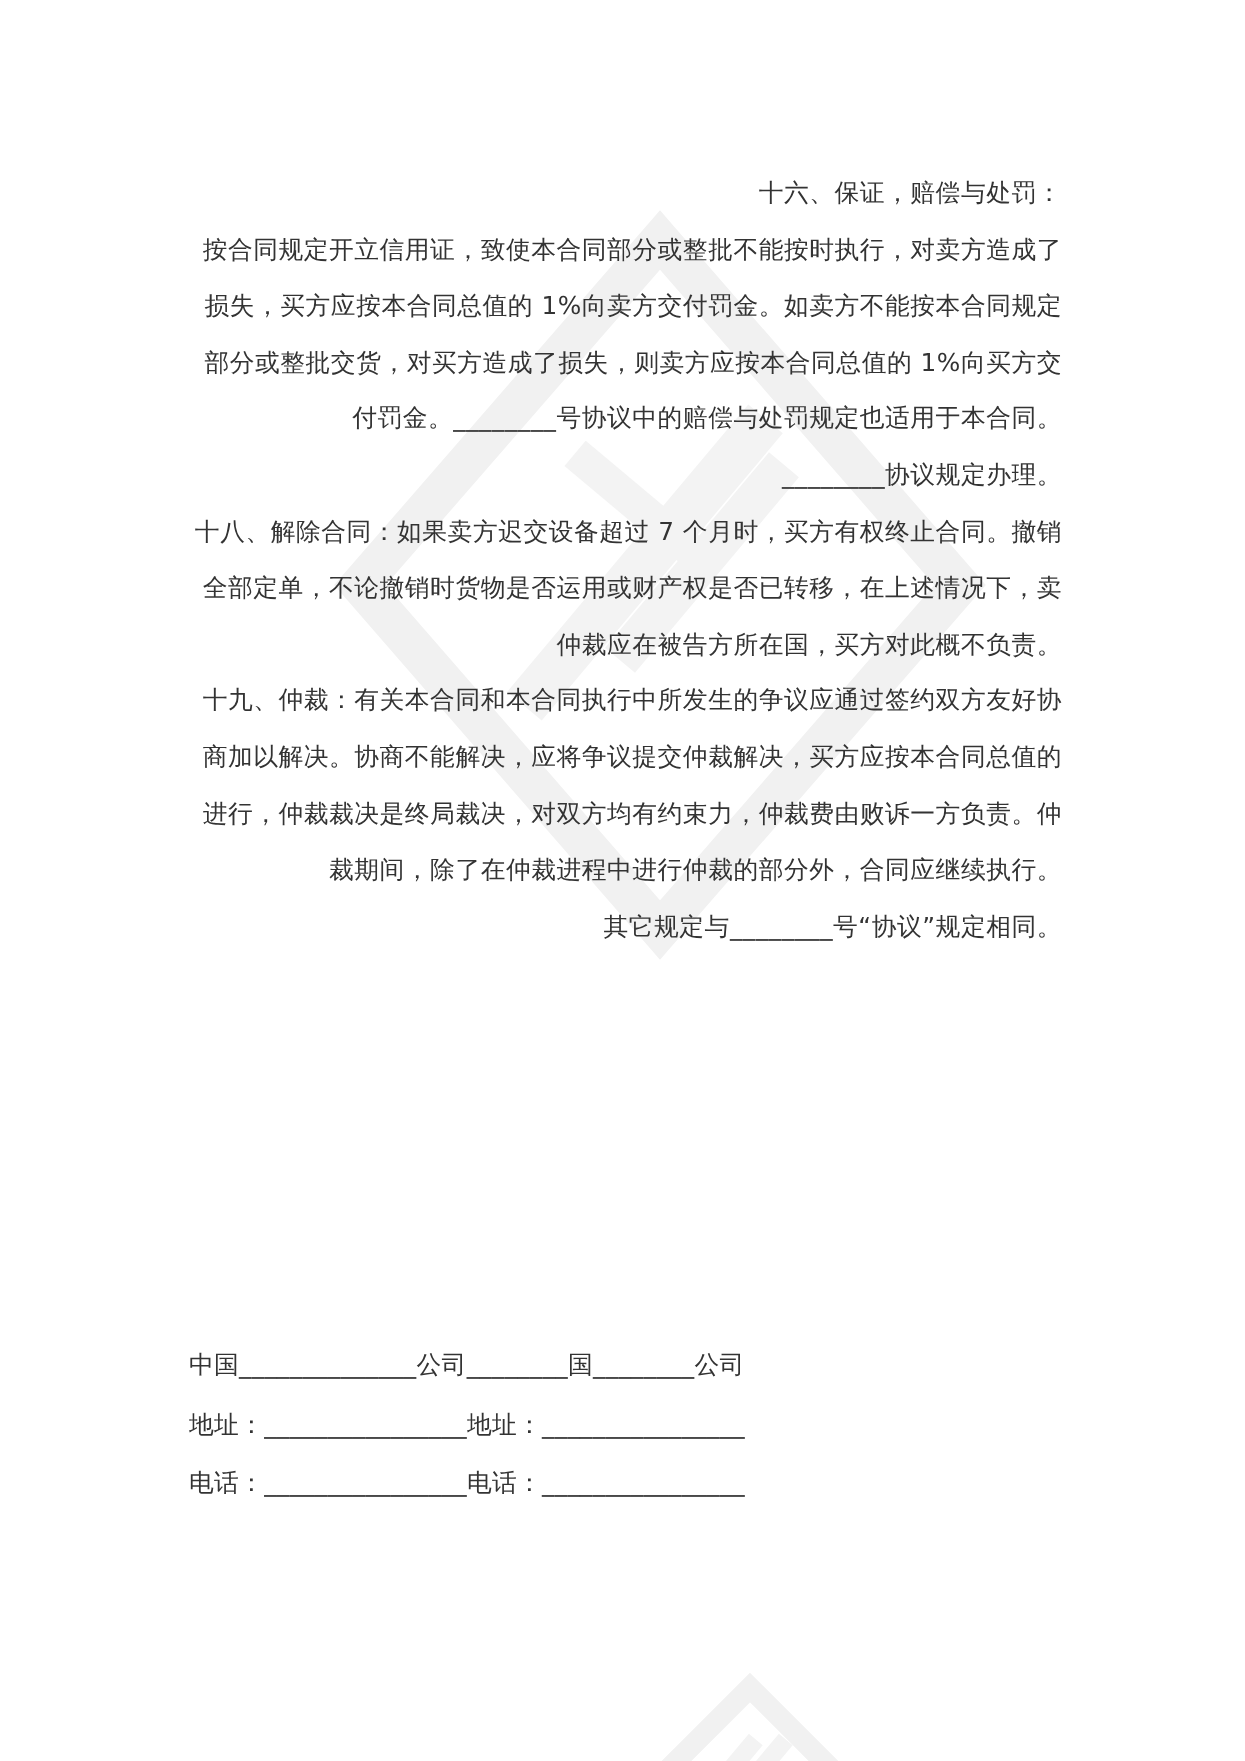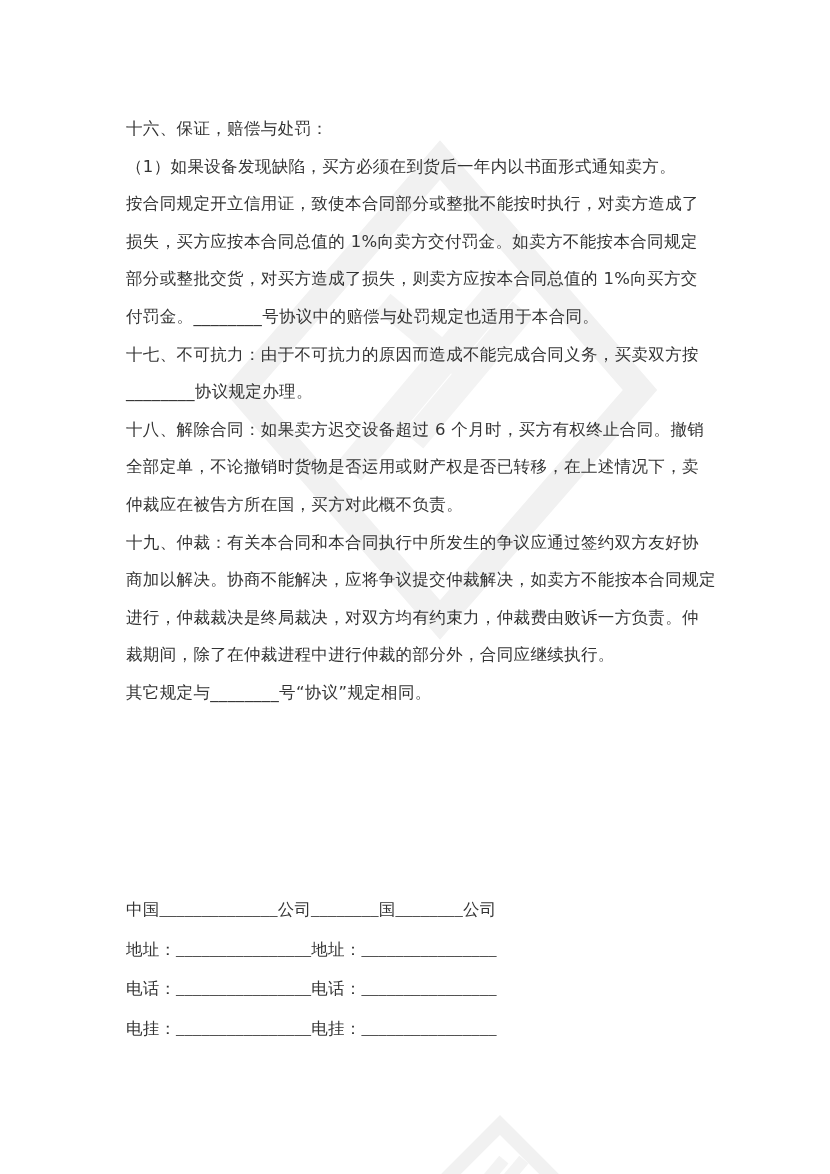--- a/index.html
+++ b/index.html
@@ -26,34 +26,34 @@
       position: absolute;
       pointer-events: none;
       z-index: 0;
     }
     .content {
       position: absolute;
       left: 126px;
       top: 110px;
       width: 582px;
       z-index: 1;
+      text-align: right;
     }
     .line {
       font-size: 16.5px;
       line-height: 37.6px;
       height: 37.6px;
       white-space: nowrap;
       letter-spacing: 0.35px;
     }
     .sig {
       position: absolute;
       left: 126px;
       top: 890px;
       z-index: 1;
-      font-family: Liberation Serif, serif;
     }
     .sig .line {
       line-height: 39.5px;
       height: 39.5px;
       letter-spacing: 0.2px;
     }
   </style>
 </head>
 <body>
 
@@ -77,50 +77,47 @@
     <g fill="#f3f3f3">
       <rect x="55" y="40" width="12" height="40" transform="rotate(40 61 60)"></rect>
       <rect x="75" y="40" width="12" height="40" transform="rotate(40 81 60)"></rect>
     </g>
   </svg>
 
   <div class="content">
 
     <div>
       <div class="line">十六、保证，赔偿与处罚：</div>
-      <div class="line">（1）如果设备发现缺陷，买方必须在到货后一年内以书面形式通知卖方。</div>
       <div class="line">按合同规定开立信用证，致使本合同部分或整批不能按时执行，对卖方造成了</div>
       <div class="line">损失，买方应按本合同总值的 1%向卖方交付罚金。如卖方不能按本合同规定</div>
       <div class="line">部分或整批交货，对买方造成了损失，则卖方应按本合同总值的 1%向买方交</div>
       <div class="line">付罚金。________号协议中的赔偿与处罚规定也适用于本合同。</div>
     </div>
 
     <div>
-      <div class="line">十七、不可抗力：由于不可抗力的原因而造成不能完成合同义务，买卖双方按</div>
       <div class="line">________协议规定办理。</div>
     </div>
 
     <div>
-      <div class="line">十八、解除合同：如果卖方迟交设备超过 6 个月时，买方有权终止合同。撤销</div>
+      <div class="line">十八、解除合同：如果卖方迟交设备超过 7 个月时，买方有权终止合同。撤销</div>
       <div class="line">全部定单，不论撤销时货物是否运用或财产权是否已转移，在上述情况下，卖</div>
       <div class="line">仲裁应在被告方所在国，买方对此概不负责。</div>
     </div>
 
     <div>
       <div class="line">十九、仲裁：有关本合同和本合同执行中所发生的争议应通过签约双方友好协</div>
-      <div class="line">商加以解决。协商不能解决，应将争议提交仲裁解决，如卖方不能按本合同规定</div>
+      <div class="line">商加以解决。协商不能解决，应将争议提交仲裁解决，买方应按本合同总值的</div>
       <div class="line">进行，仲裁裁决是终局裁决，对双方均有约束力，仲裁费由败诉一方负责。仲</div>
       <div class="line">裁期间，除了在仲裁进程中进行仲裁的部分外，合同应继续执行。</div>
     </div>
 
     <div>
       <div class="line">其它规定与________号“协议”规定相同。</div>
     </div>
   </div>
 
   <div class="sig">
     <div class="line">中国______________公司________国________公司</div>
     <div class="line">地址：________________地址：________________</div>
     <div class="line">电话：________________电话：________________</div>
-    <div class="line">电挂：________________电挂：________________</div>
   </div>
 
 </div>
 
 </body></html>

